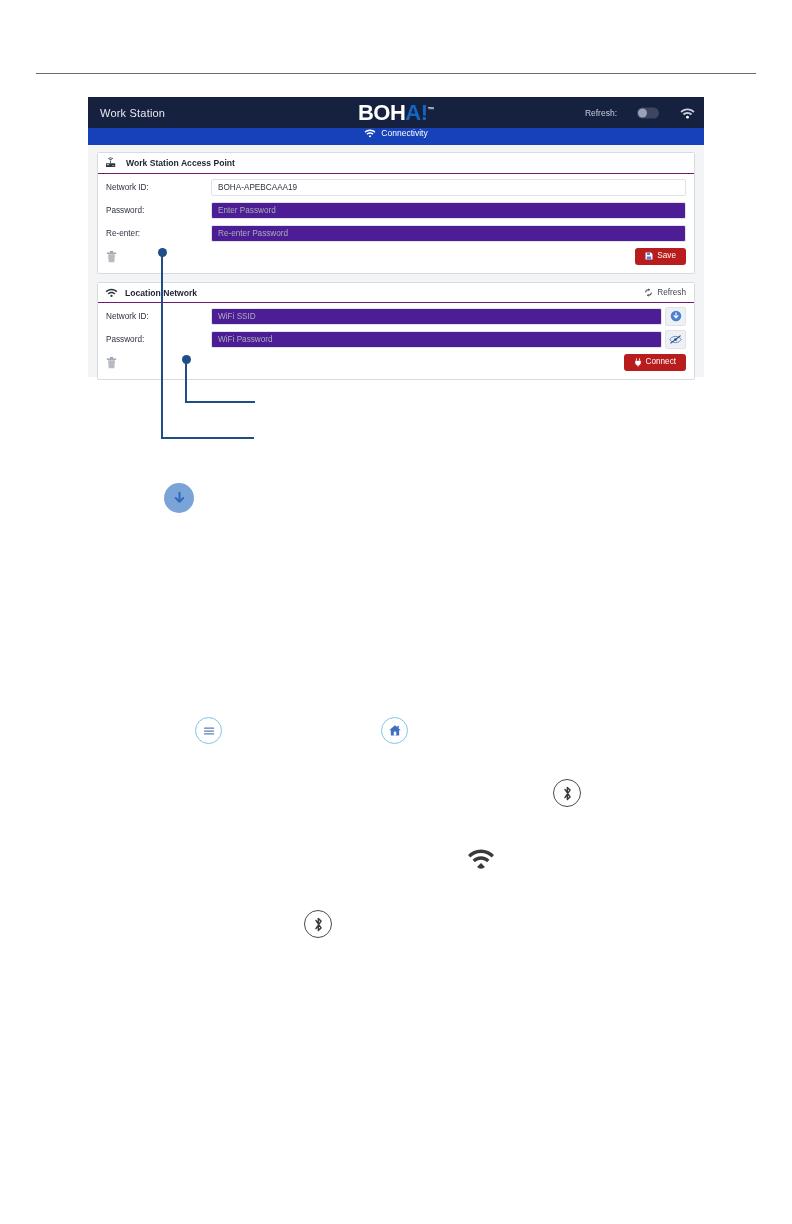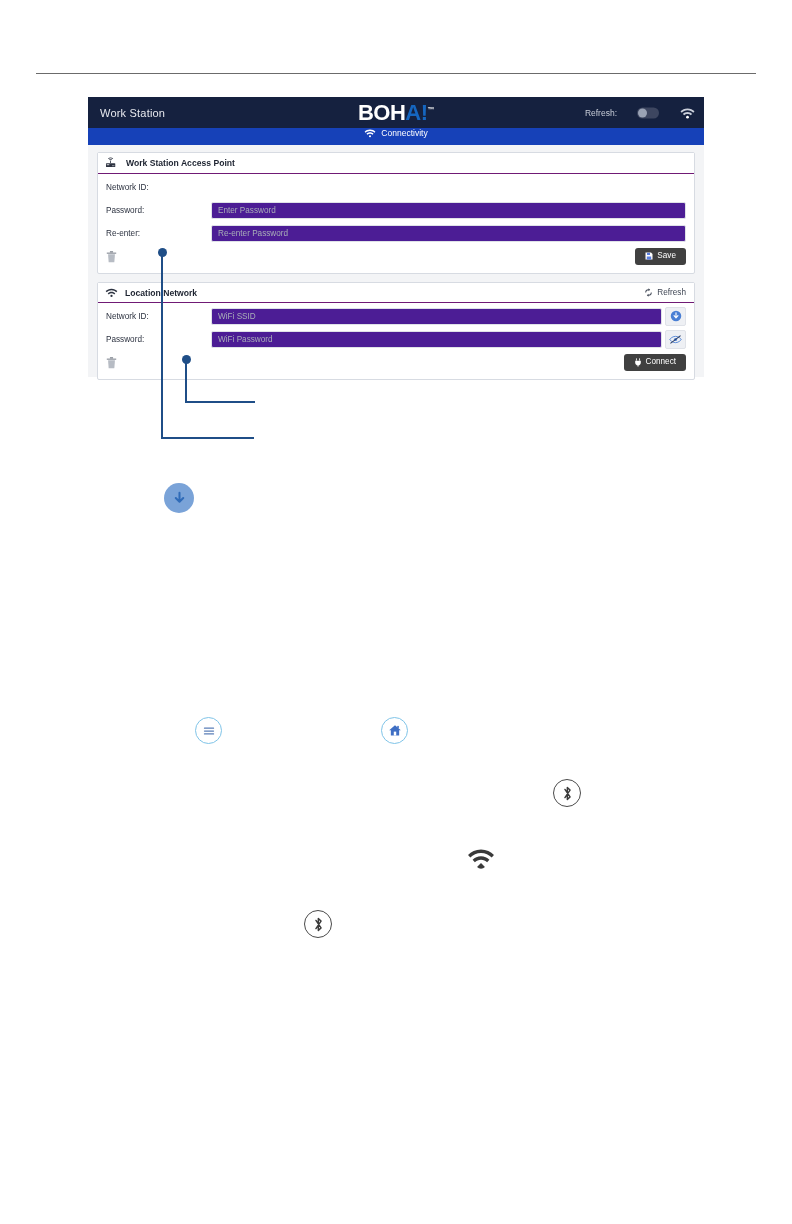--- a/index.html
+++ b/index.html
@@ -107,21 +107,21 @@
   }
 
   .actionrow{
     display:flex;align-items:center;margin-top:3px;height:21px;
   }
   .trash{width:11px;height:13px;}
   .actionrow .gap{flex:1;}
 
   .btn{
     display:inline-flex;align-items:center;gap:4px;
-    background:#404040;color:#fff;border:none;border-radius:3px;
+    background:#b91c1c;color:#fff;border:none;border-radius:3px;
     font-size:8.2px;padding:4px 10px;line-height:1;
   }
 
   
   .callout{position:absolute;}
   .cl-line{position:absolute;background:#1f4e87;}
   .cl-dot{
     position:absolute;width:9px;height:9px;border-radius:50%;
     background:#1f4e87;
   }
@@ -188,20 +188,21 @@
             <rect x="3.6" y="14.4" width="2" height="2" fill="#ffffff"></rect>
             <rect x="6.4" y="14.4" width="2" height="2" fill="#ffffff"></rect>
             <rect x="14" y="17.2" width="5" height="1" fill="#ffffff"></rect>
           </svg>
           <span class="ttl">Work Station Access Point</span>
         </div>
         <div class="card-body">
 
           <div class="frow">
             <span class="flabel">Network ID:</span>
+            <span class="finput value">BOHA-APEBCAAA19</span>
           </div>
 
           <div class="frow">
             <span class="flabel">Password:</span>
             <span class="finput ph">Enter Password</span>
           </div>
 
           <div class="frow">
             <span class="flabel">Re-enter:</span>
             <span class="finput ph">Re-enter Password</span>

